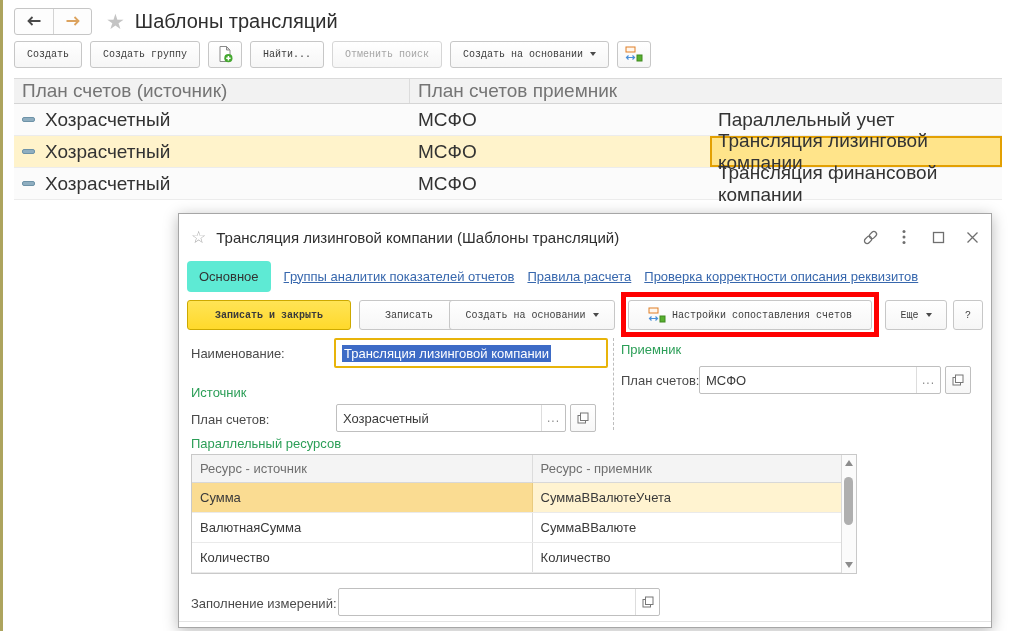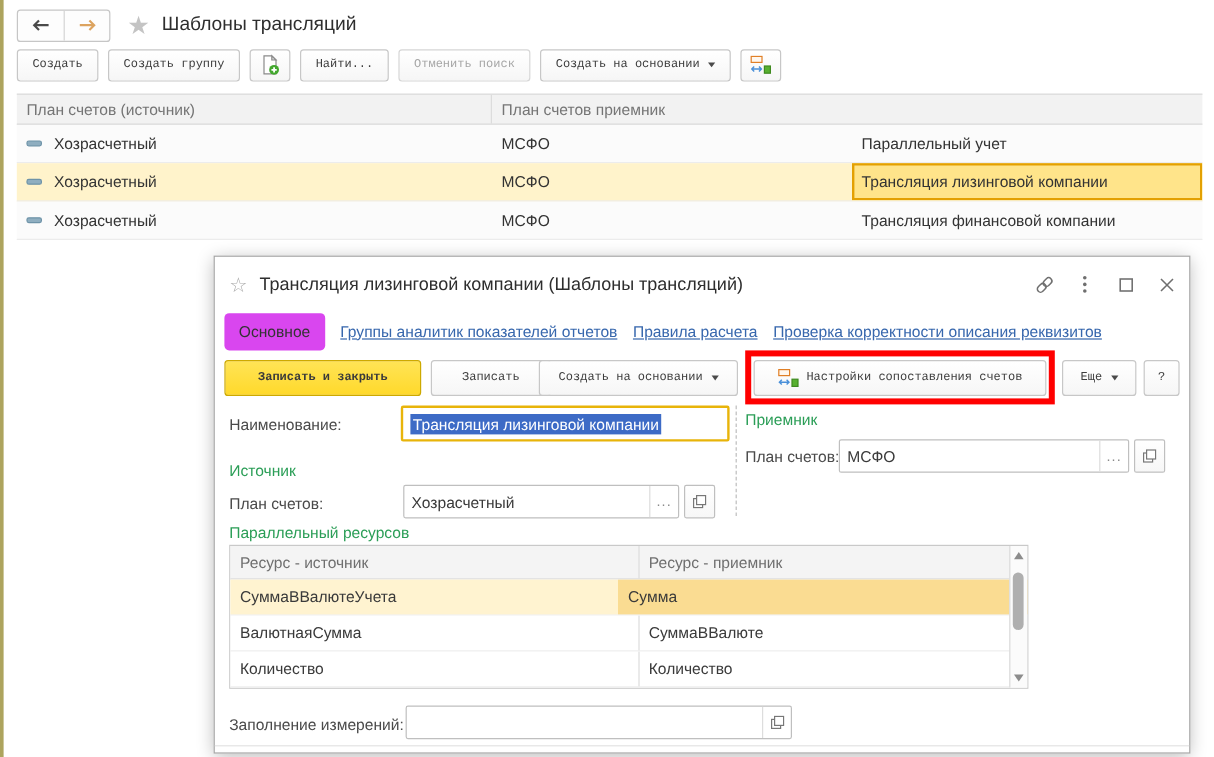--- a/index.html
+++ b/index.html
@@ -7,51 +7,51 @@
   body { font-family:"Liberation Sans", sans-serif; }
   #screen { position:relative; width:1012px; height:631px; background:#fff; overflow:hidden; }
   .window-edge { position:absolute; left:0; top:0; width:3px; height:631px; background:#ADA45E; }
 
   
   .topbar { position:absolute; left:14px; top:6px; height:30px; display:flex; align-items:center; }
   .nav-group { display:flex; border:1px solid #C6C6C6; border-radius:3px; overflow:hidden; background:#FDFDFD; }
   .nav-btn { width:38px; height:25px; display:flex; align-items:center; justify-content:center; background:transparent; border:none; cursor:pointer; }
   .nav-btn + .nav-btn { border-left:1px solid #D4D4D4; }
   .fav-star { font-size:21px; color:#C4C4C4; margin:0 10px 0 14px; line-height:1; cursor:pointer; }
-  .page-title { font-size:16px; font-weight:400; color:#2E2E2E; }
+  .page-title { font-size:20px; font-weight:400; color:#2E2E2E; }
 
   
   .toolbar { position:absolute; left:14px; top:40px; height:28px; display:flex; align-items:center; gap:8px; }
   .btn { height:27px; padding:0 12px; background:linear-gradient(#FFFFFF,#F6F6F6); border:1px solid #C7C7C7; border-radius:3px; font-family:Liberation Mono, monospace; font-size:10px; color:#3D3D3D; display:inline-flex; align-items:center; justify-content:center; cursor:pointer; white-space:nowrap; }
   .btn.disabled { color:#A6A6A6; border-color:#D6D6D6; cursor:default; }
   .icon-btn { width:34px; padding:0; }
   .caret { width:0; height:0; border-left:3.5px solid transparent; border-right:3.5px solid transparent; border-top:4px solid #4A4A4A; display:inline-block; margin-left:7px; }
 
   
-  .list-table { position:absolute; left:14px; top:78px; width:988px; font-size:13px; color:#333; }
+  .list-table { position:absolute; left:14px; top:78px; width:988px; font-size:19px; color:#333; }
   .lheader { display:flex; height:26px; background:#F2F2F2; border-top:1px solid #DADADA; border-bottom:1px solid #D5D5D5; color:#757575; }
   .lheader .lcell { display:flex; align-items:center; padding:0 8px; border-right:1px solid #DCDCDC; }
   .lheader .lcell:last-child { border-right:none; }
   .lrow { display:flex; height:32px; background:#FBFBFB; border-bottom:1px solid #ECECEC; cursor:pointer; }
   .lrow .lcell { display:flex; align-items:center; padding:0 8px; }
   .c1 { width:396px; } .c2 { width:300px; } .c3 { width:292px; }
   .lrow.selected { background:#FFF3CB; }
   .lrow.selected .lcell.active-cell { background:#FFE48A; box-shadow:inset 0 0 0 2px #E3A002; }
   .row-marker { width:13px; height:5px; background:#8FAEC0; border:1px solid #6E93A8; border-radius:2px; margin-right:10px; flex:0 0 auto; }
 
   
   .dialog { position:absolute; left:178px; top:213px; width:814px; height:415px; background:#fff; border:1px solid #A6A6A6; box-shadow:0 3px 14px rgba(0,0,0,.28); font-size:13px; color:#3A3A3A; }
   .dlg-title-row { position:absolute; left:12px; top:10px; right:10px; height:26px; display:flex; align-items:center; }
   .dlg-star { font-size:17px; color:#ABABAB; margin-right:10px; cursor:pointer; }
   .dlg-title { font-size:15px; color:#2E2E2E; white-space:nowrap; }
   .dlg-winbtns { margin-left:auto; display:flex; align-items:center; gap:16px; }
   .winbtn { width:18px; height:18px; display:flex; align-items:center; justify-content:center; cursor:pointer; }
 
   .dlg-tabs { position:absolute; left:8px; top:46px; height:32px; display:flex; align-items:center; gap:13px; }
-  .tab-active { background:#d946ef; border-radius:4px; height:31px; padding:0 12px; display:flex; align-items:center; color:#333; cursor:pointer; }
+  .tab-active { background:#5eead4; border-radius:4px; height:31px; padding:0 12px; display:flex; align-items:center; color:#333; cursor:pointer; }
   .tab-link { color:#3767AD; text-decoration:underline; cursor:pointer; white-space:nowrap; }
 
   .dlg-btn { position:absolute; height:30px; top:86px; }
   .btn-yellow { background:linear-gradient(#FFE456,#FFD92B); border:1px solid #CDA900; font-weight:700; color:#3A3A3A; }
   .annotation-red { position:absolute; left:442px; top:78px; width:258px; height:45px; border:5px solid #FF0000; pointer-events:none; z-index:5; }
 
   .map-ico { margin-right:6px; flex:0 0 auto; }
 
   .lbl { position:absolute; color:#4A4A4A; white-space:nowrap; }
   .green-h { position:absolute; color:#2B9E57; white-space:nowrap; }
@@ -258,22 +258,22 @@
     </button>
 
     <span class="green-h" style="left:12px; top:222px;">Параллельный ресурсов</span>
 
     <div class="res-table">
       <div class="res-header">
         <div class="rcell rc1">Ресурс - источник</div>
         <div class="rcell rc2">Ресурс - приемник</div>
       </div>
       <div class="res-row selected">
+        <div class="rcell rc1">Сумма</div>
         <div class="rcell rc2">СуммаВВалютеУчета</div>
-        <div class="rcell rc1">Сумма</div>
       </div>
       <div class="res-row">
         <div class="rcell rc1">ВалютнаяСумма</div>
         <div class="rcell rc2">СуммаВВалюте</div>
       </div>
       <div class="res-row">
         <div class="rcell rc1">Количество</div>
         <div class="rcell rc2">Количество</div>
       </div>
       <div class="vscroll">

